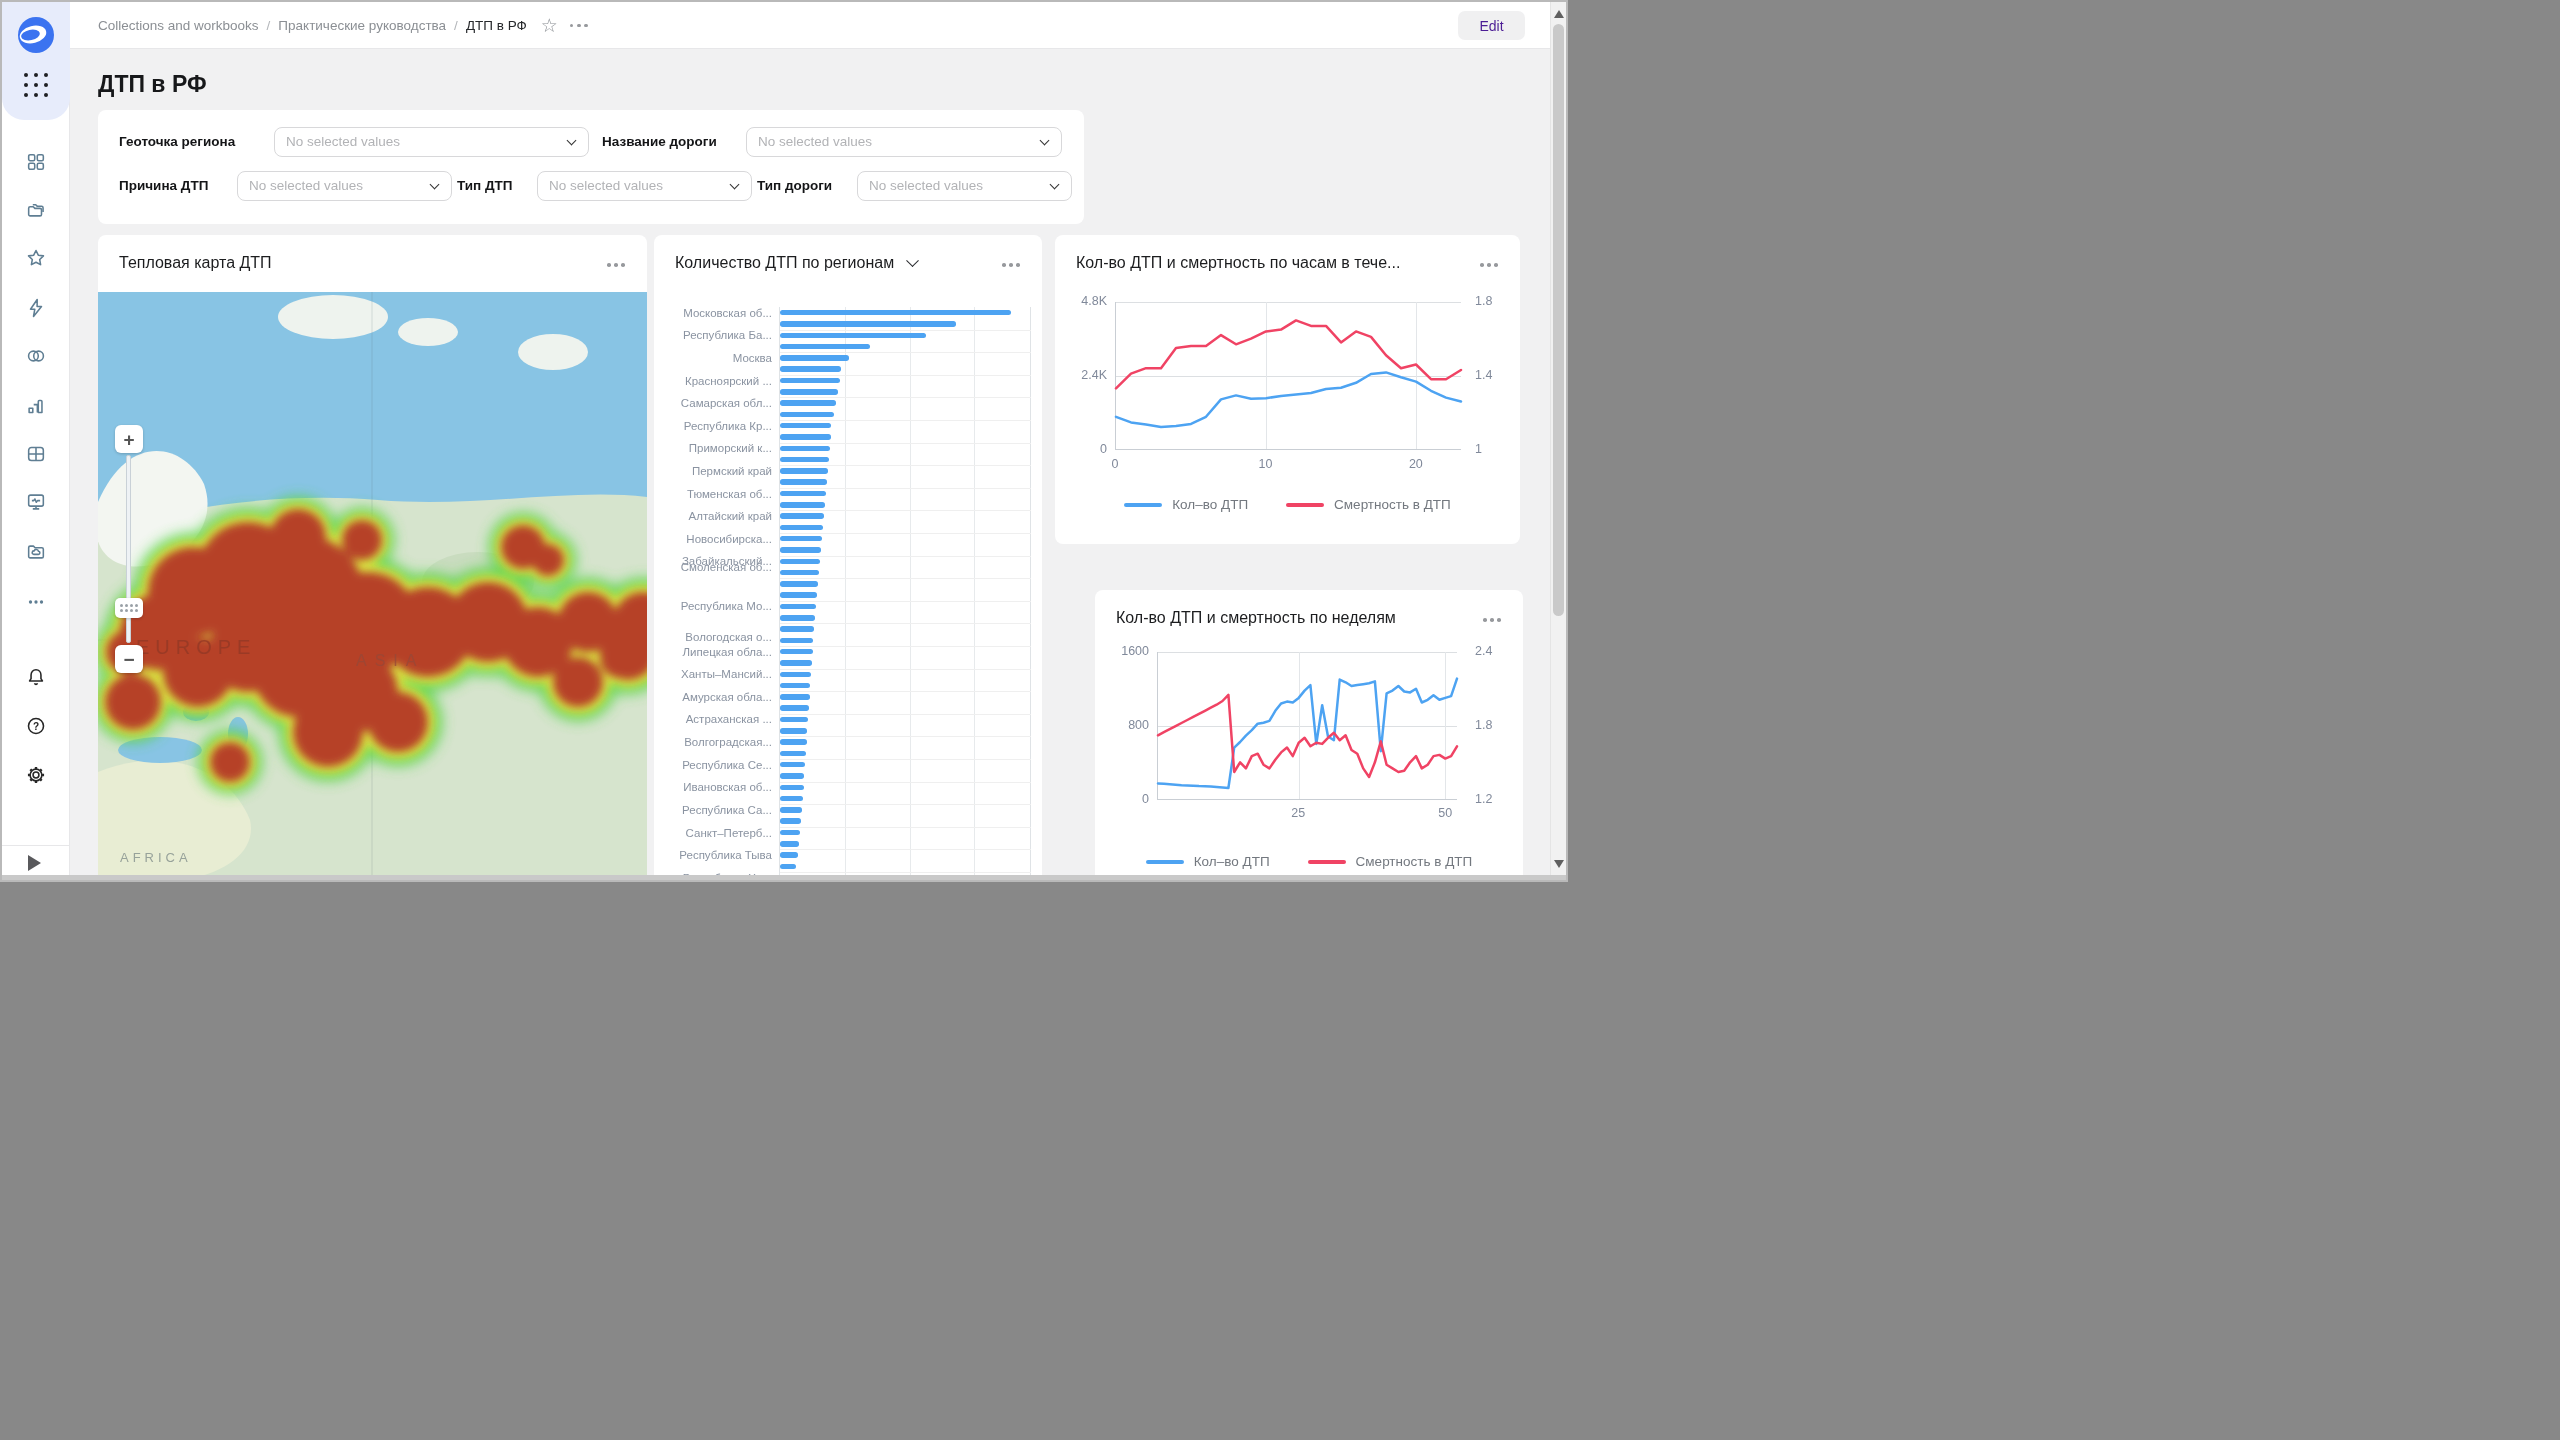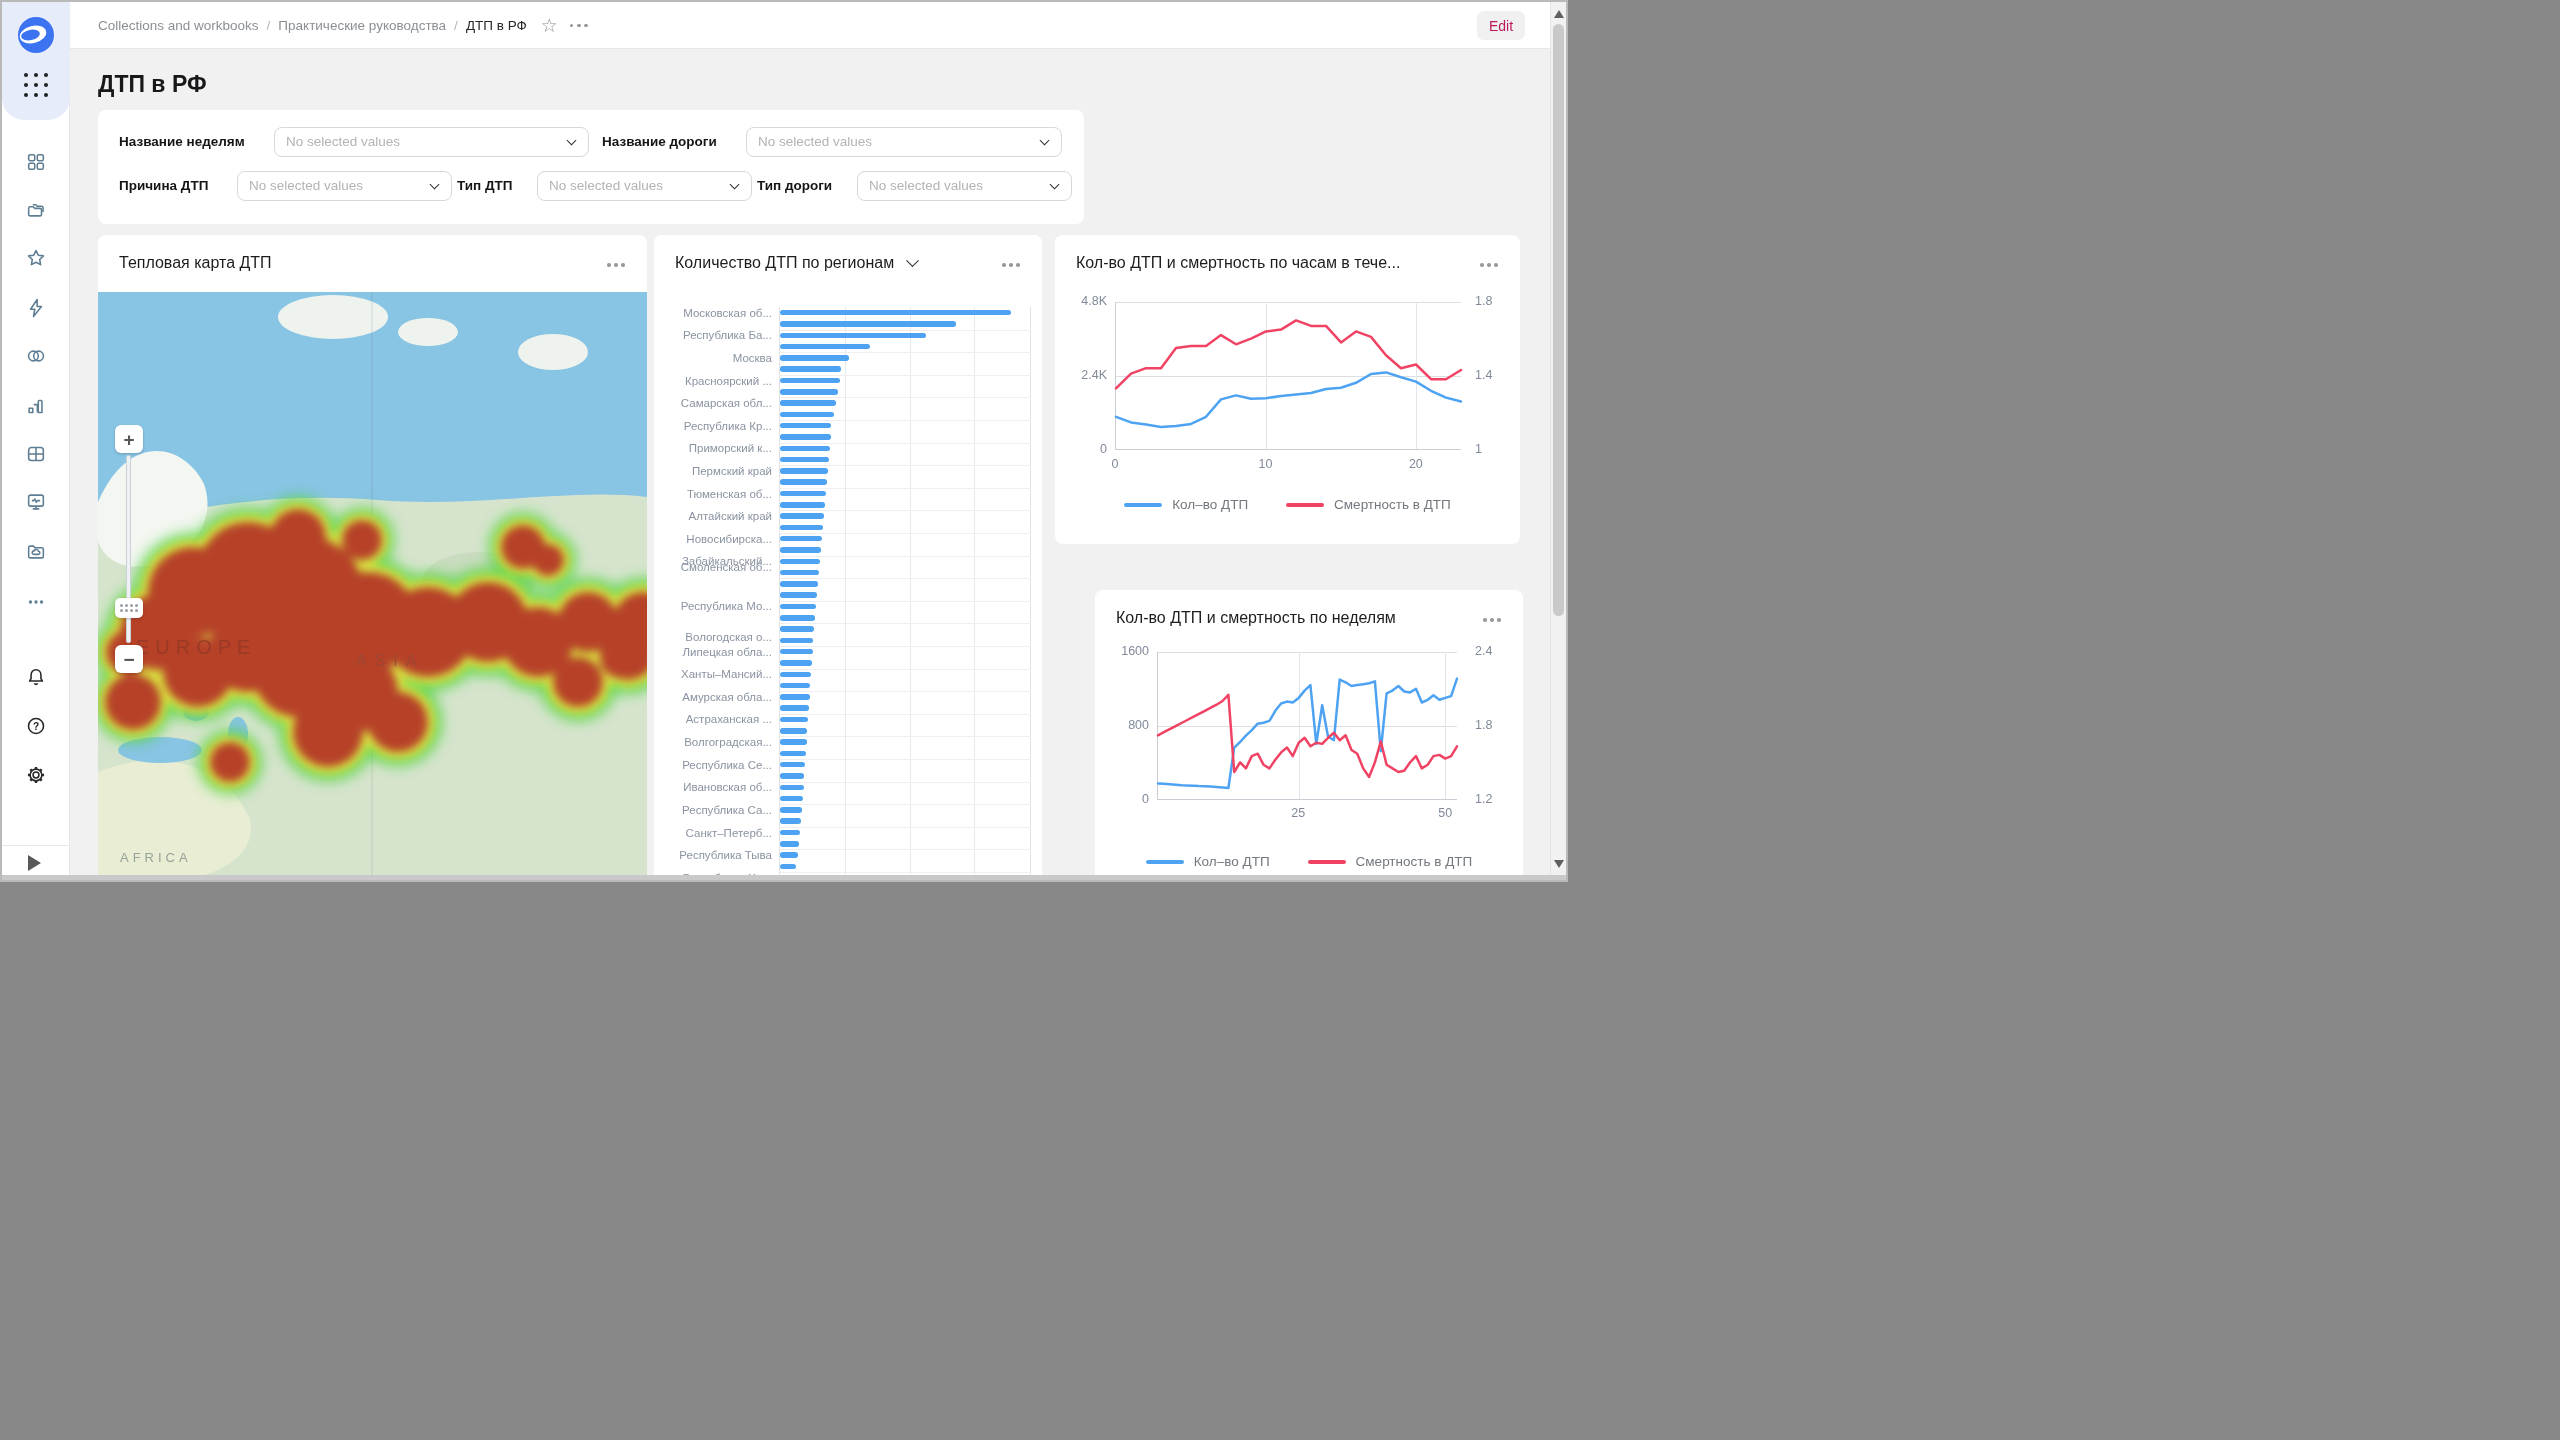--- a/index.html
+++ b/index.html
@@ -20,22 +20,22 @@
 
   
   .header{position:absolute;left:68px;top:0;width:1500px;height:47px;background:#fff;border-bottom:1px solid #e7e7e9;z-index:20;}
   .crumbs{position:absolute;left:28px;top:0;height:47px;display:flex;align-items:center;gap:8px;font-size:13.5px;}
   .crumb-grey{color:#8b8f94;cursor:pointer;}
   .crumb-dark{color:#26282b;}
   .crumb-sep{color:#b3b6ba;}
   .star{font-size:19px;color:#8b8f94;margin-left:6px;cursor:pointer;line-height:1;}
   .dots3{display:flex;gap:3.5px;align-items:center;cursor:pointer;padding:4px;}
   .dots3 i{width:3.6px;height:3.6px;border-radius:50%;background:#97999d;}
-  .edit-btn{position:absolute;right:45px;top:9px;width:48px;height:29px;background:#f0f0f1;border-radius:7px;
-            display:flex;align-items:center;justify-content:center;font-size:14px;color:#be185d;cursor:pointer;}
+  .edit-btn{position:absolute;right:45px;top:9px;width:67px;height:29px;background:#f0f0f1;border-radius:7px;
+            display:flex;align-items:center;justify-content:center;font-size:14px;color:#4c1d95;cursor:pointer;}
 
   
   .content{position:absolute;left:68px;top:47px;width:1482px;height:835px;background:#f1f1f2;overflow:hidden;}
   .page-title{position:absolute;left:28px;top:22px;font-size:23px;font-weight:bold;color:#17181a;}
   .card{position:absolute;background:#fff;border-radius:8px;}
   .card-title{position:absolute;left:21px;top:19px;font-size:16px;color:#1c1d1f;white-space:nowrap;}
   .card-dots{position:absolute;right:18px;top:24px;}
 
   
   .f-label{position:absolute;height:30px;line-height:30px;font-size:13.5px;font-weight:bold;color:#141517;white-space:nowrap;}
@@ -215,21 +215,21 @@
         </span>
     </div>
     <div class="edit-btn">Edit</div>
   </div>
 
   <div class="content">
     <div class="page-title">ДТП в РФ</div>
 
     <div class="card" style="left:28px;top:61px;width:986px;height:114px;">
 
-      <div class="f-label" style="left:21px;top:17px;">Название неделям</div>
+      <div class="f-label" style="left:21px;top:17px;">Геоточка региона</div>
       <div class="f-select" style="left:169px;top:17px;width:315px;">
         <span class="f-ph">No selected values</span>
         <span class="chev"></span>
       </div>
       <div class="f-label" style="left:504px;top:17px;">Название дороги</div>
       <div class="f-select" style="left:641px;top:17px;width:316px;">
         <span class="f-ph">No selected values</span>
         <span class="chev"></span>
       </div>
 

